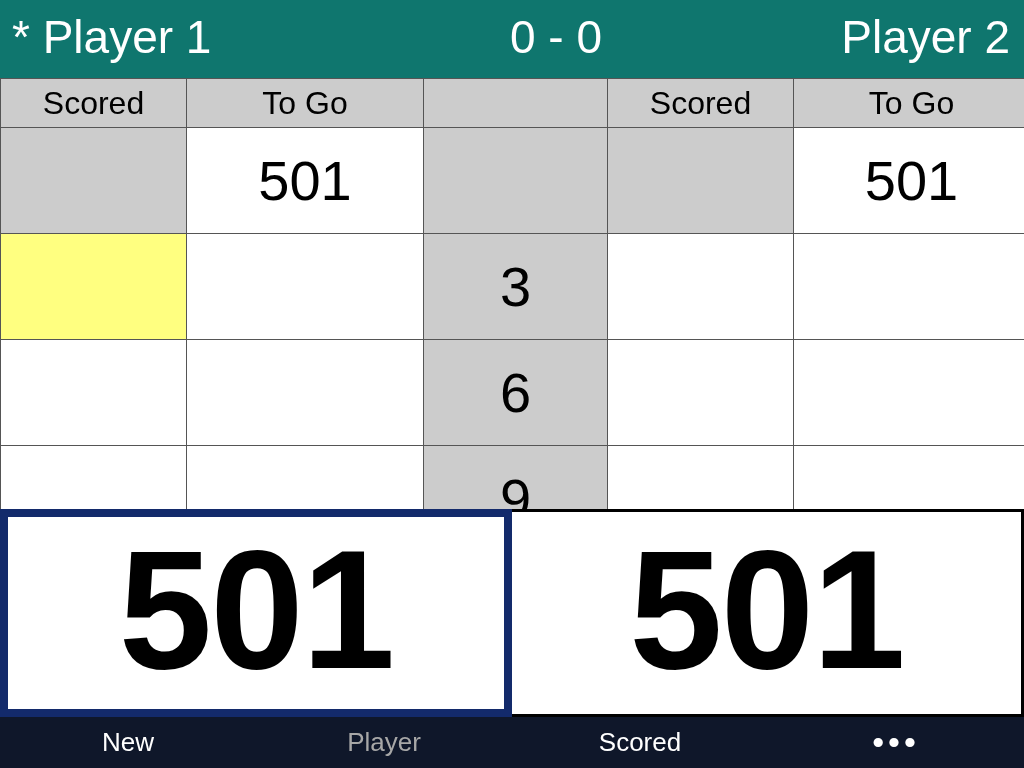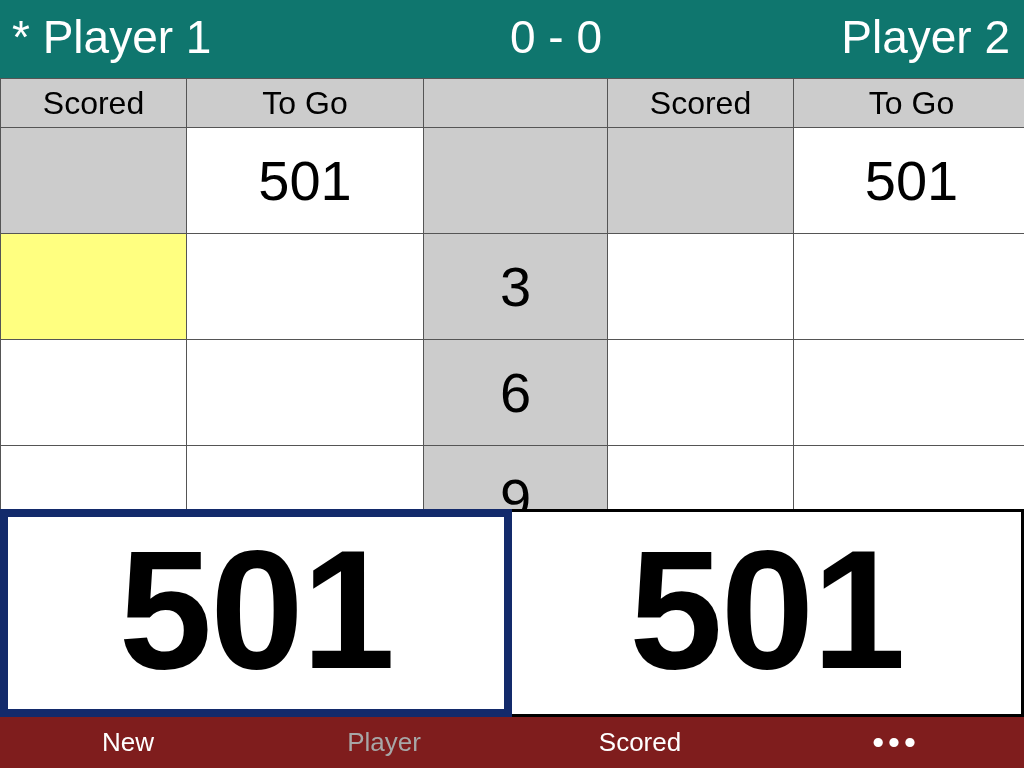--- a/index.html
+++ b/index.html
@@ -114,21 +114,21 @@
     border-right: 3px solid #000000;
     border-left: none;
   }
   #panel-p2 .big { line-height: 196px; }
 
   
   #toolbar {
     position: absolute;
     left: 0; top: 717px;
     width: 1024px; height: 51px;
-    background: #7f1d1d;
+    background: #0f172a;
   }
   #toolbar .tb-btn {
     position: absolute;
     top: 0;
     height: 51px;
     line-height: 51px;
     font-size: 26px;
     color: #ffffff;
     text-align: center;
     white-space: nowrap;

